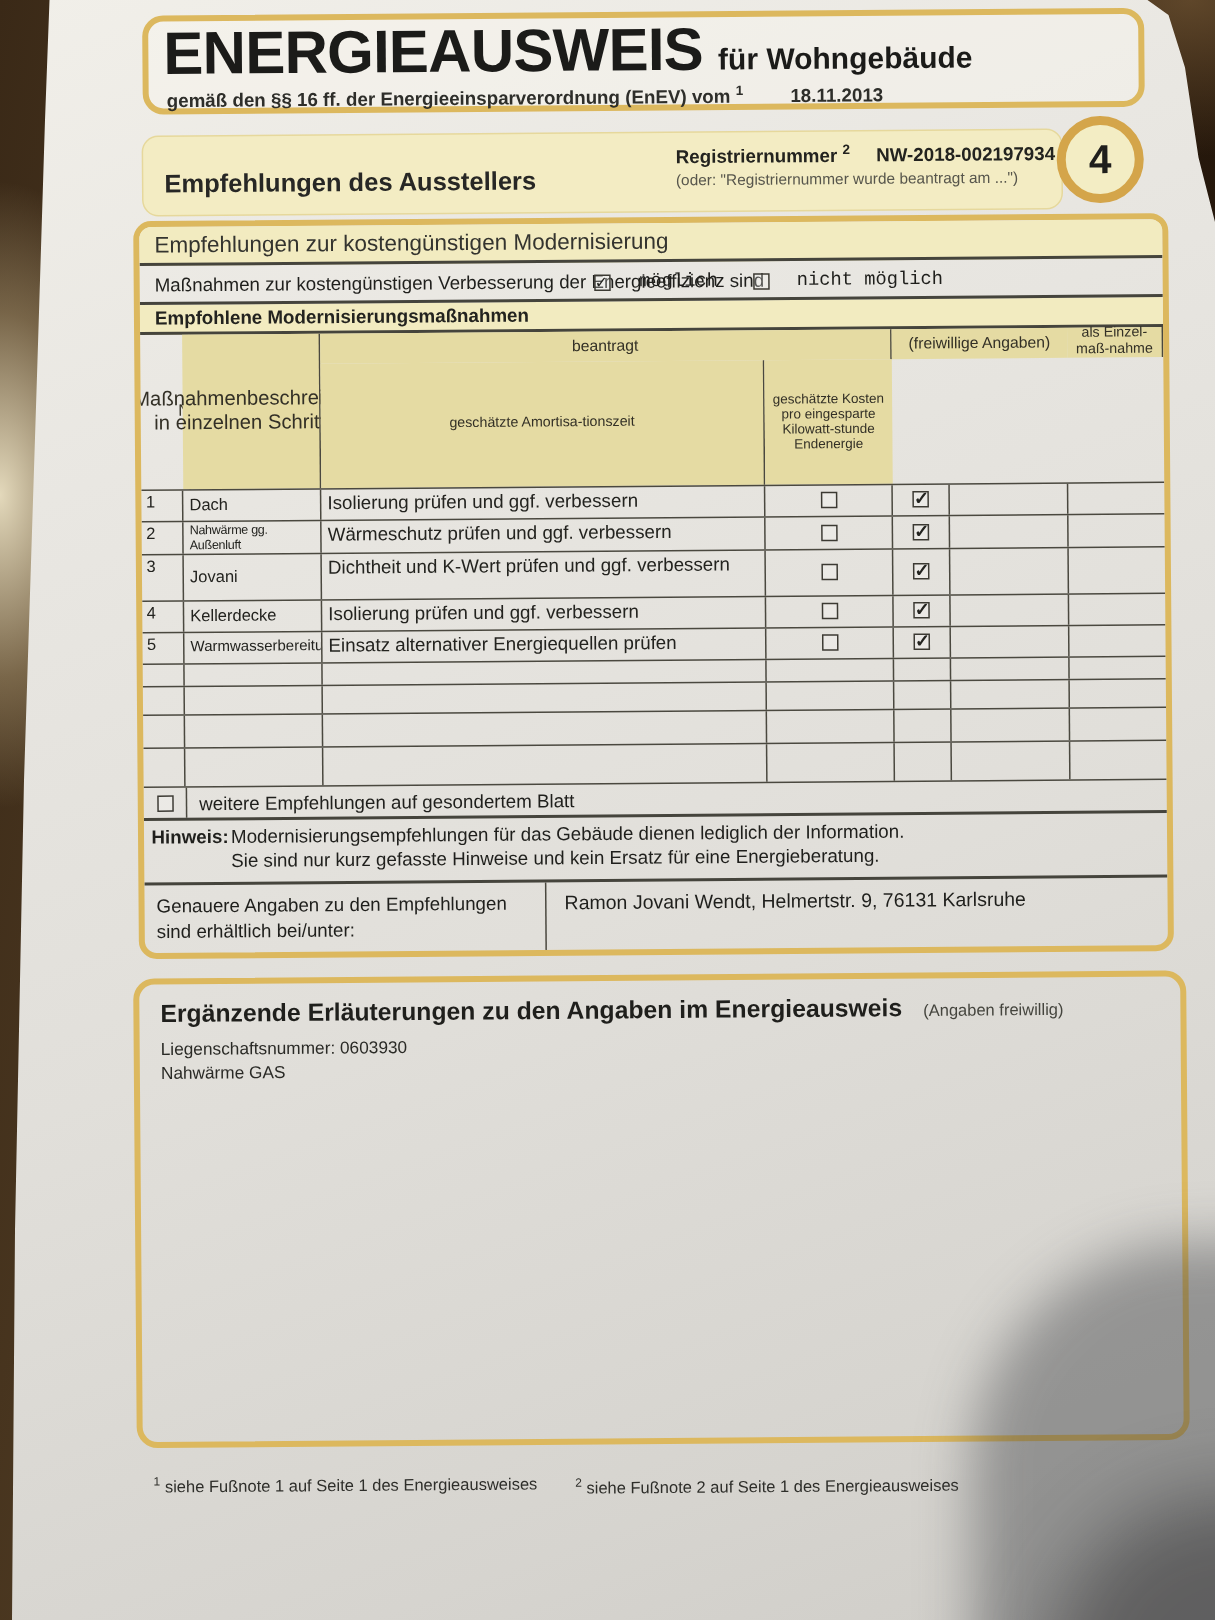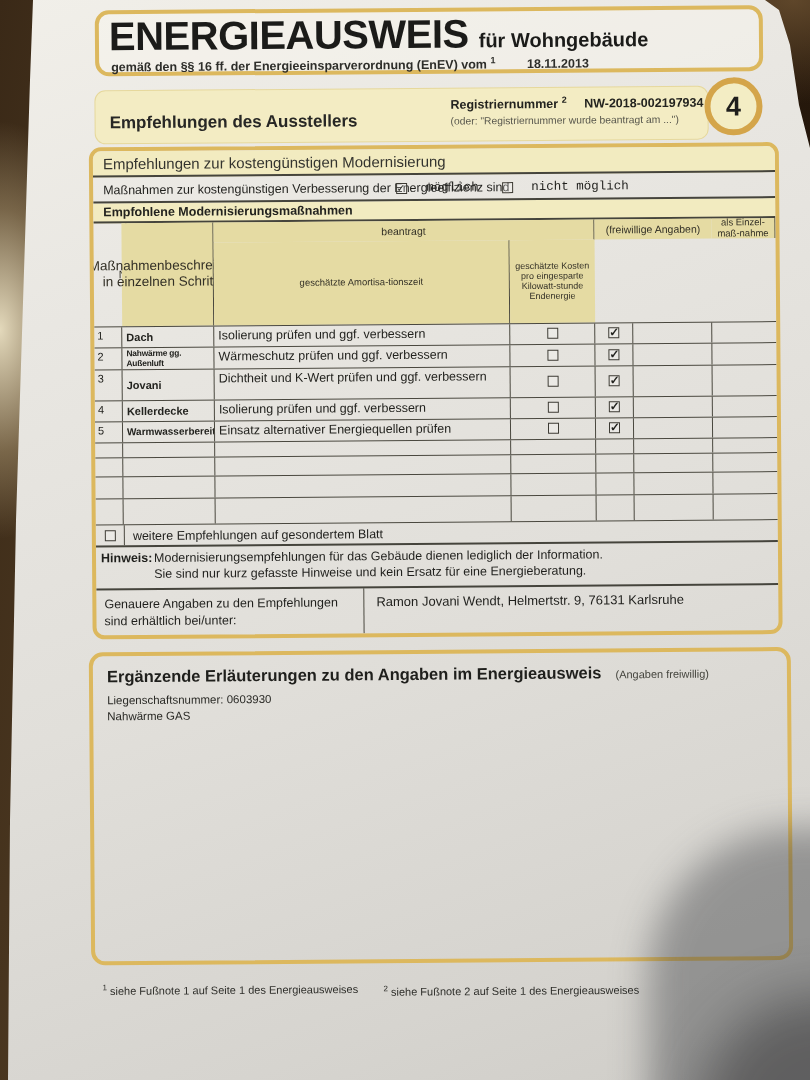--- a/index.html
+++ b/index.html
@@ -66,21 +66,21 @@
   .hc.tall { grid-row:span 2; }
   .fs11 { font-size:11px;margin-left:32px; } .fs125 { font-size:12.5px; } .fs135 { font-size:13.5px; }
   .sub { font-size:9.5px; line-height:1.12; padding:2px 1px; align-items:flex-start; padding-top:26px; }
   .sub.mid { align-items:center; padding-top:2px; }
   .grp { font-size:10.5px; align-items:flex-start; padding-top:4px; }
 
   .mrow { display:grid; grid-template-columns:28px 92px 296px 85px 38px 79px 1fr; border-top:1.5px solid #4a483f; }
   .mc { border-right:1.5px solid #4a483f; padding:2px 4px; font-size:12.5px; color:#23231f; overflow:hidden; }
   .mc:last-child { border-right:none; }
   .mc.num { font-size:11px; padding-left:3px; }
-  .mc.comp { font-size:11px; display:flex; align-items:center;font-weight:bold; }
+  .mc.comp { font-size:11px; display:flex; align-items:center; }
   .mc.comp.small { font-size:8.4px; letter-spacing:-0.2px; }
   .mc.desc { line-height:1.16; }
   .mc.cbcell { display:flex; align-items:center; justify-content:center; }
   .h22{height:22px;} .h32{height:32px;} .h15{height:15px;} .h20{height:20px;} .h23{height:23px;} .h27{height:27px;}
 
   .cb { width:11px; height:11px; border:1.6px solid #3c3a33; display:inline-block; position:relative; background:rgba(255,255,255,0.25); flex:none; }
   .cb.checked::after { content:"✓"; position:absolute; left:0px; top:-3px; font-size:12px; font-weight:bold; color:#23231f; }
 
   .weitere-row { display:flex; border-top:1.5px solid #4a483f; border-bottom:2px solid #45443c; height:24px; align-items:stretch; }
   .weitere-cbcol { width:29px; border-right:1.5px solid #4a483f; display:flex; align-items:center; justify-content:center; }

